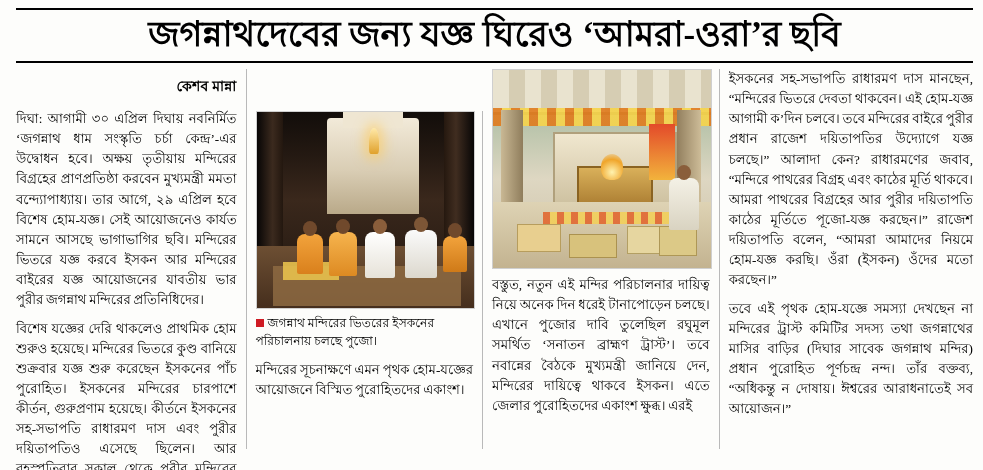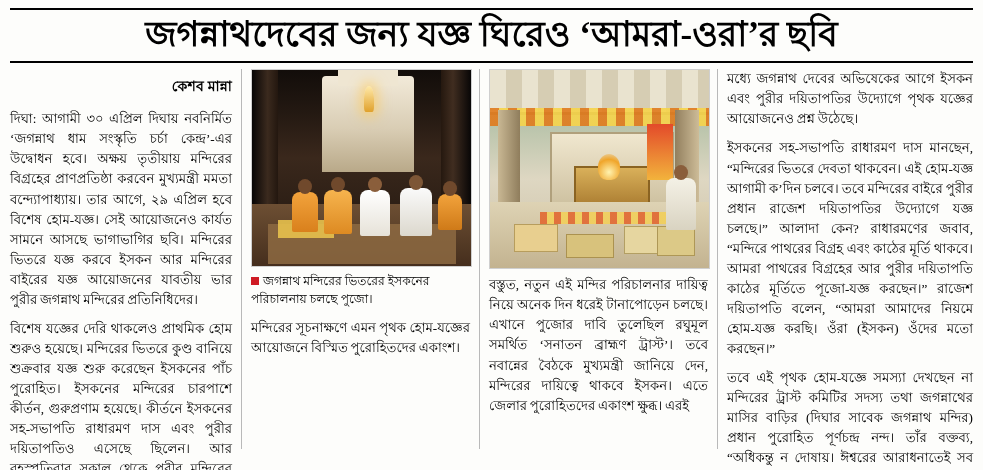--- a/index.html
+++ b/index.html
@@ -12,21 +12,21 @@
     background: #ffffff;
     font-family: "Liberation Serif", serif;
     color: #000000;
     overflow: hidden;
   }
   .page {
     position: relative;
     width: 983px;
     height: 470px;
     box-sizing: border-box;
-    padding: 8px 10px 6px 10px;
+    padding: 8px 10px 6px 16px;
     background: #fdfdfb;
   }
   .headline-wrap {
     border-top: 2px solid #000;
     border-bottom: 2px solid #000;
     padding: 4px 0 6px 0;
     margin-bottom: 6px;
   }
   .headline {
     font-family: "Liberation Serif", serif;
@@ -51,20 +51,21 @@
   }
   .col-1 {
     width: 232px;
     padding-right: 9px;
     border-right: 1px solid #b9b9b9;
   }
   .col-2 {
     width: 238px;
     padding: 0 9px;
     border-right: 1px solid #b9b9b9;
+    margin-top: 42px;
   }
   .col-3 {
     width: 238px;
     padding: 0 9px;
     border-right: 1px solid #b9b9b9;
   }
   .col-4 {
     width: 255px;
     padding-left: 9px;
   }
@@ -295,19 +296,18 @@
         <div class="ph2-offer3"></div>
         <div class="ph2-offer4"></div>
         <div class="ph2-priest">
             <span class="head"></span>
           </div>
       </div>
       <p class="para">বস্তুত, নতুন এই মন্দির পরিচালনার দায়িত্ব নিয়ে অনেক দিন ধরেই টানাপোড়েন চলছে। এখানে পুজোর দাবি তুলেছিল রঘুমূল সমর্থিত ‘সনাতন ব্রাহ্মণ ট্রাস্ট’। তবে নবান্নের বৈঠকে মুখ্যমন্ত্রী জানিয়ে দেন, মন্দিরের দায়িত্বে থাকবে ইসকন। এতে জেলার পুরোহিতদের একাংশ ক্ষুব্ধ। এরই</p>
     </div>
 
     <div class="col col-4">
-      <p class="para first">মধ্যে জগন্নাথ দেবের অভিষেকের আগে ইসকন এবং পুরীর দয়িতাপতির উদ্যোগে পৃথক যজ্ঞের আয়োজনেও প্রশ্ন উঠেছে।</p>
       <p class="para">ইসকনের সহ-সভাপতি রাধারমণ দাস মানছেন, “মন্দিরের ভিতরে দেবতা থাকবেন। এই হোম-যজ্ঞ আগামী ক’দিন চলবে। তবে মন্দিরের বাইরে পুরীর প্রধান রাজেশ দয়িতাপতির উদ্যোগে যজ্ঞ চলছে।” আলাদা কেন? রাধারমণের জবাব, “মন্দিরে পাথরের বিগ্রহ এবং কাঠের মূর্তি থাকবে। আমরা পাথরের বিগ্রহের আর পুরীর দয়িতাপতি কাঠের মূর্তিতে পূজো-যজ্ঞ করছেন।” রাজেশ দয়িতাপতি বলেন, “আমরা আমাদের নিয়মে হোম-যজ্ঞ করছি। ওঁরা (ইসকন) ওঁদের মতো করছেন।”</p>
       <p class="para">তবে এই পৃথক হোম-যজ্ঞে সমস্যা দেখছেন না মন্দিরের ট্রাস্ট কমিটির সদস্য তথা জগন্নাথের মাসির বাড়ির (দিঘার সাবেক জগন্নাথ মন্দির) প্রধান পুরোহিত পূর্ণচন্দ্র নন্দ। তাঁর বক্তব্য, “অধিকন্তু ন দোষায়। ঈশ্বরের আরাধনাতেই সব আয়োজন।”</p>
     </div>
 
   </div>
 </div>
 
 </body></html>

